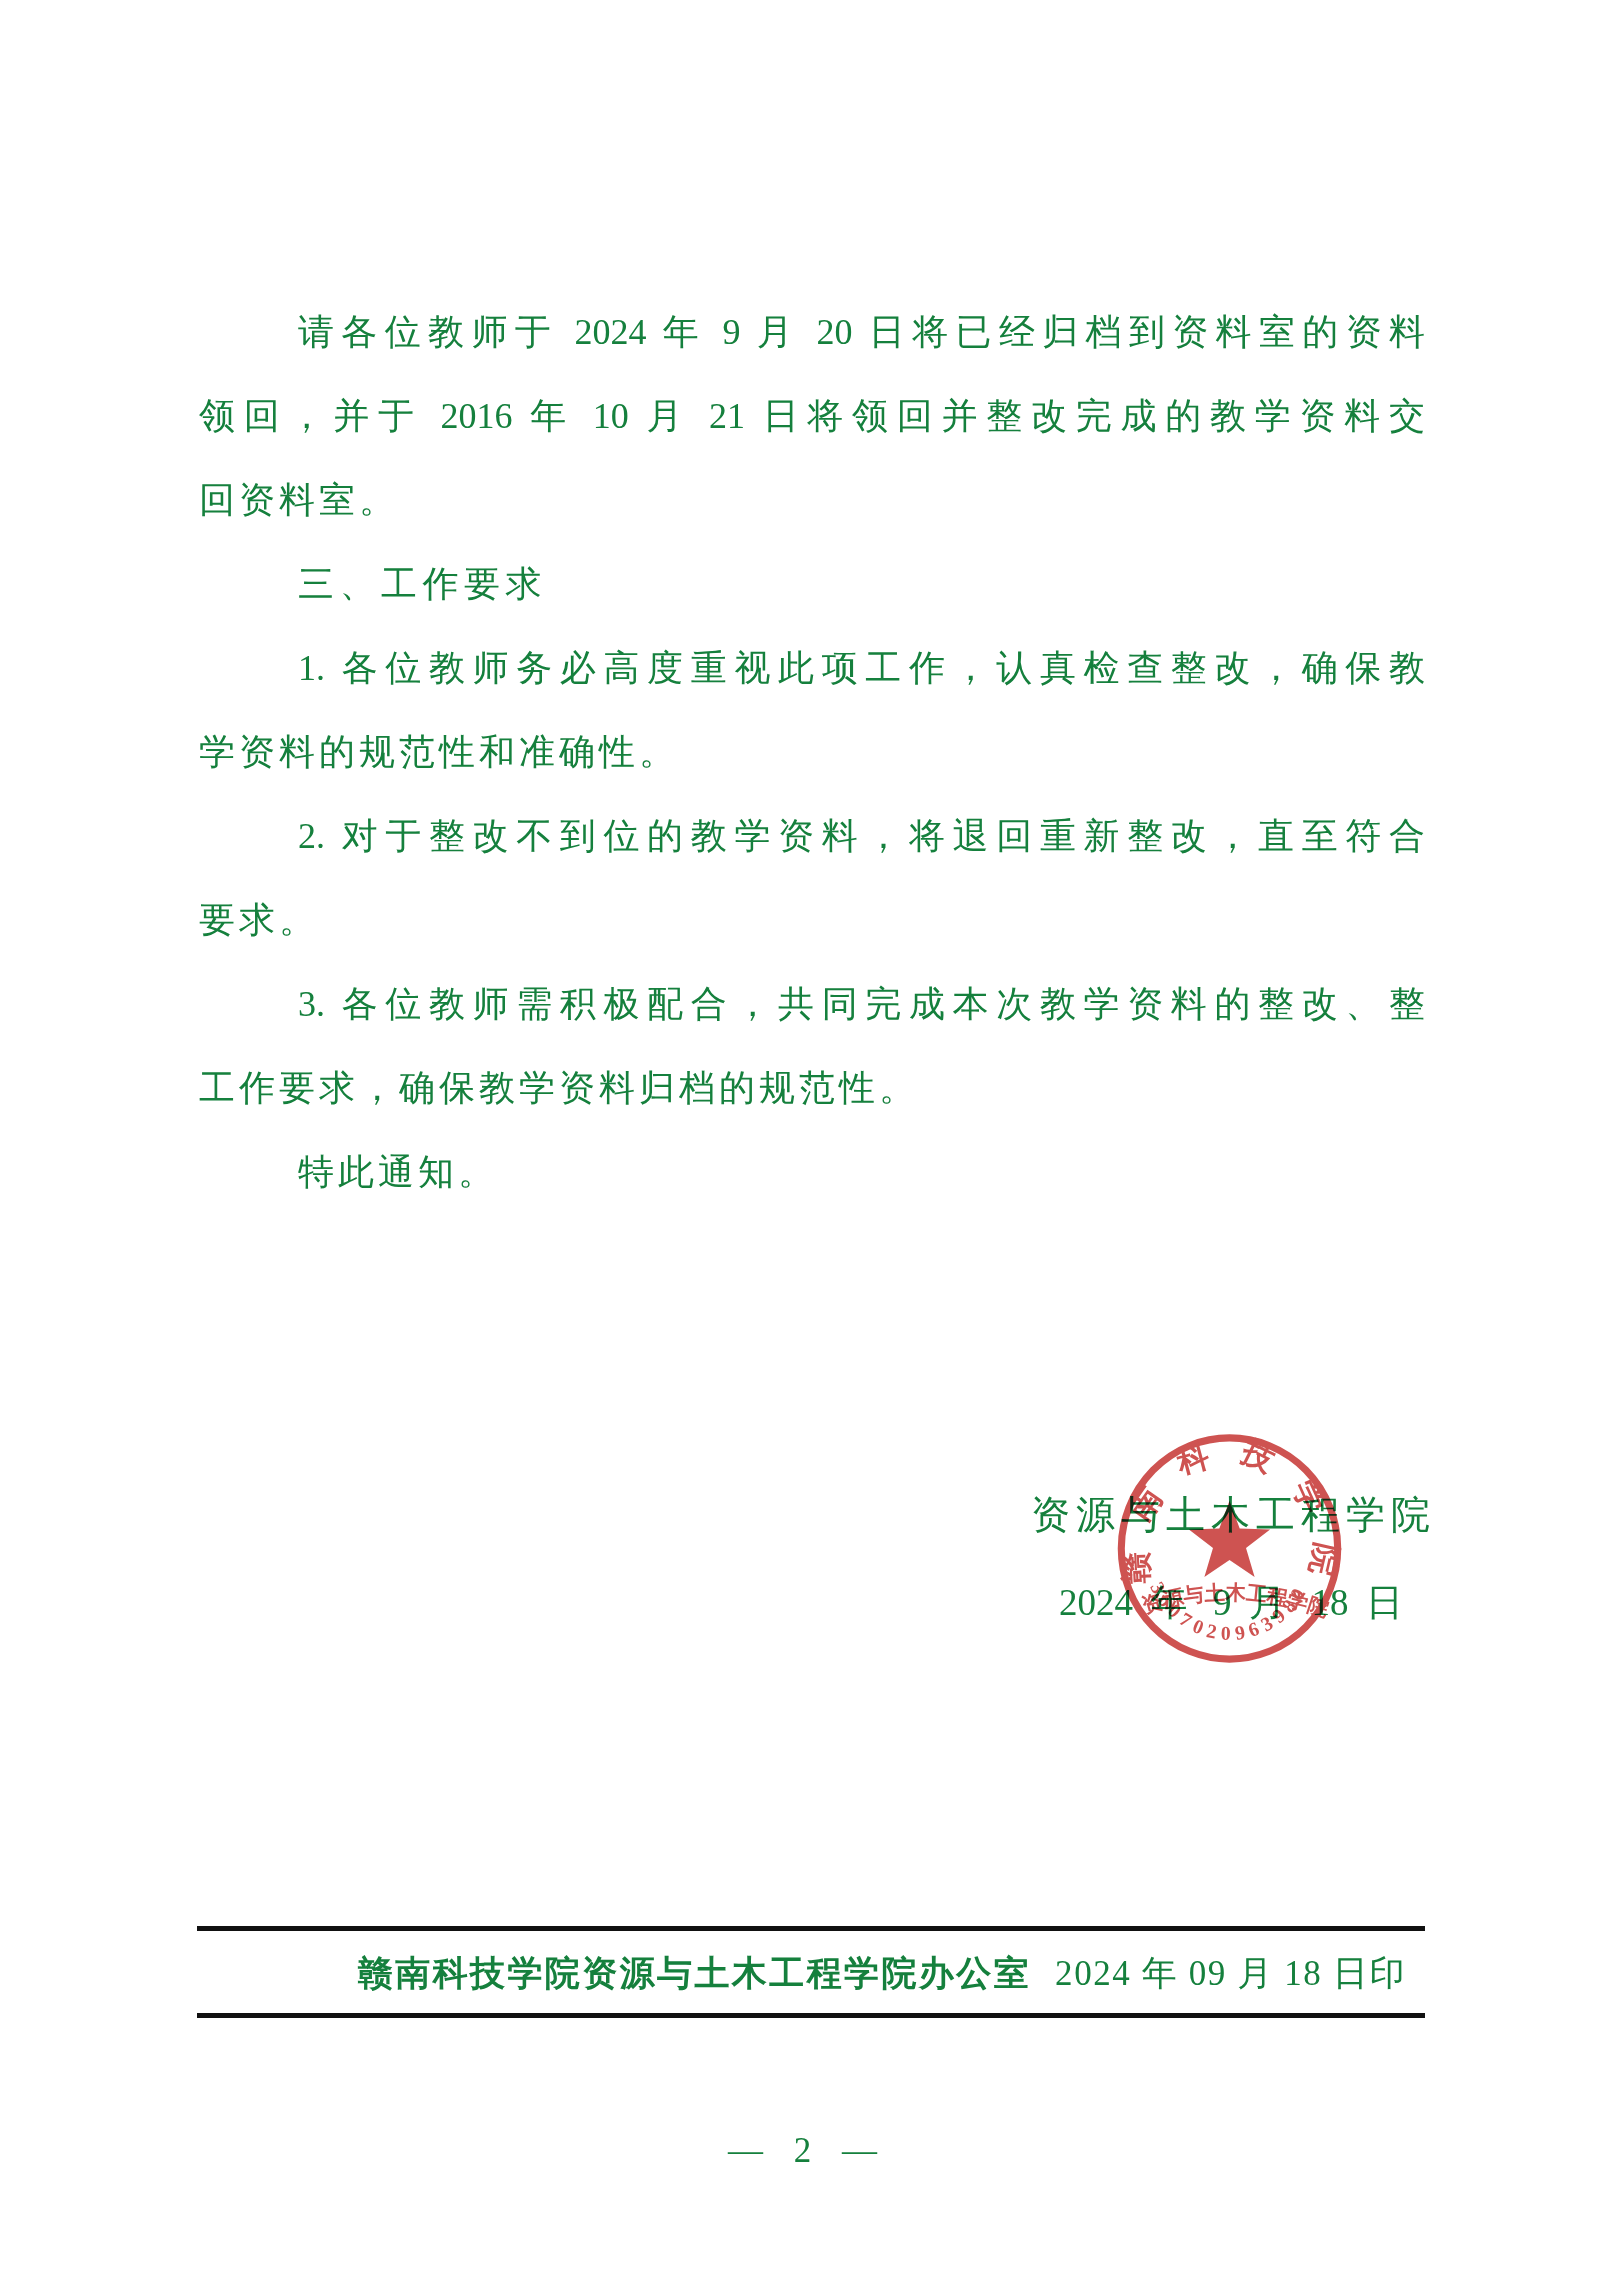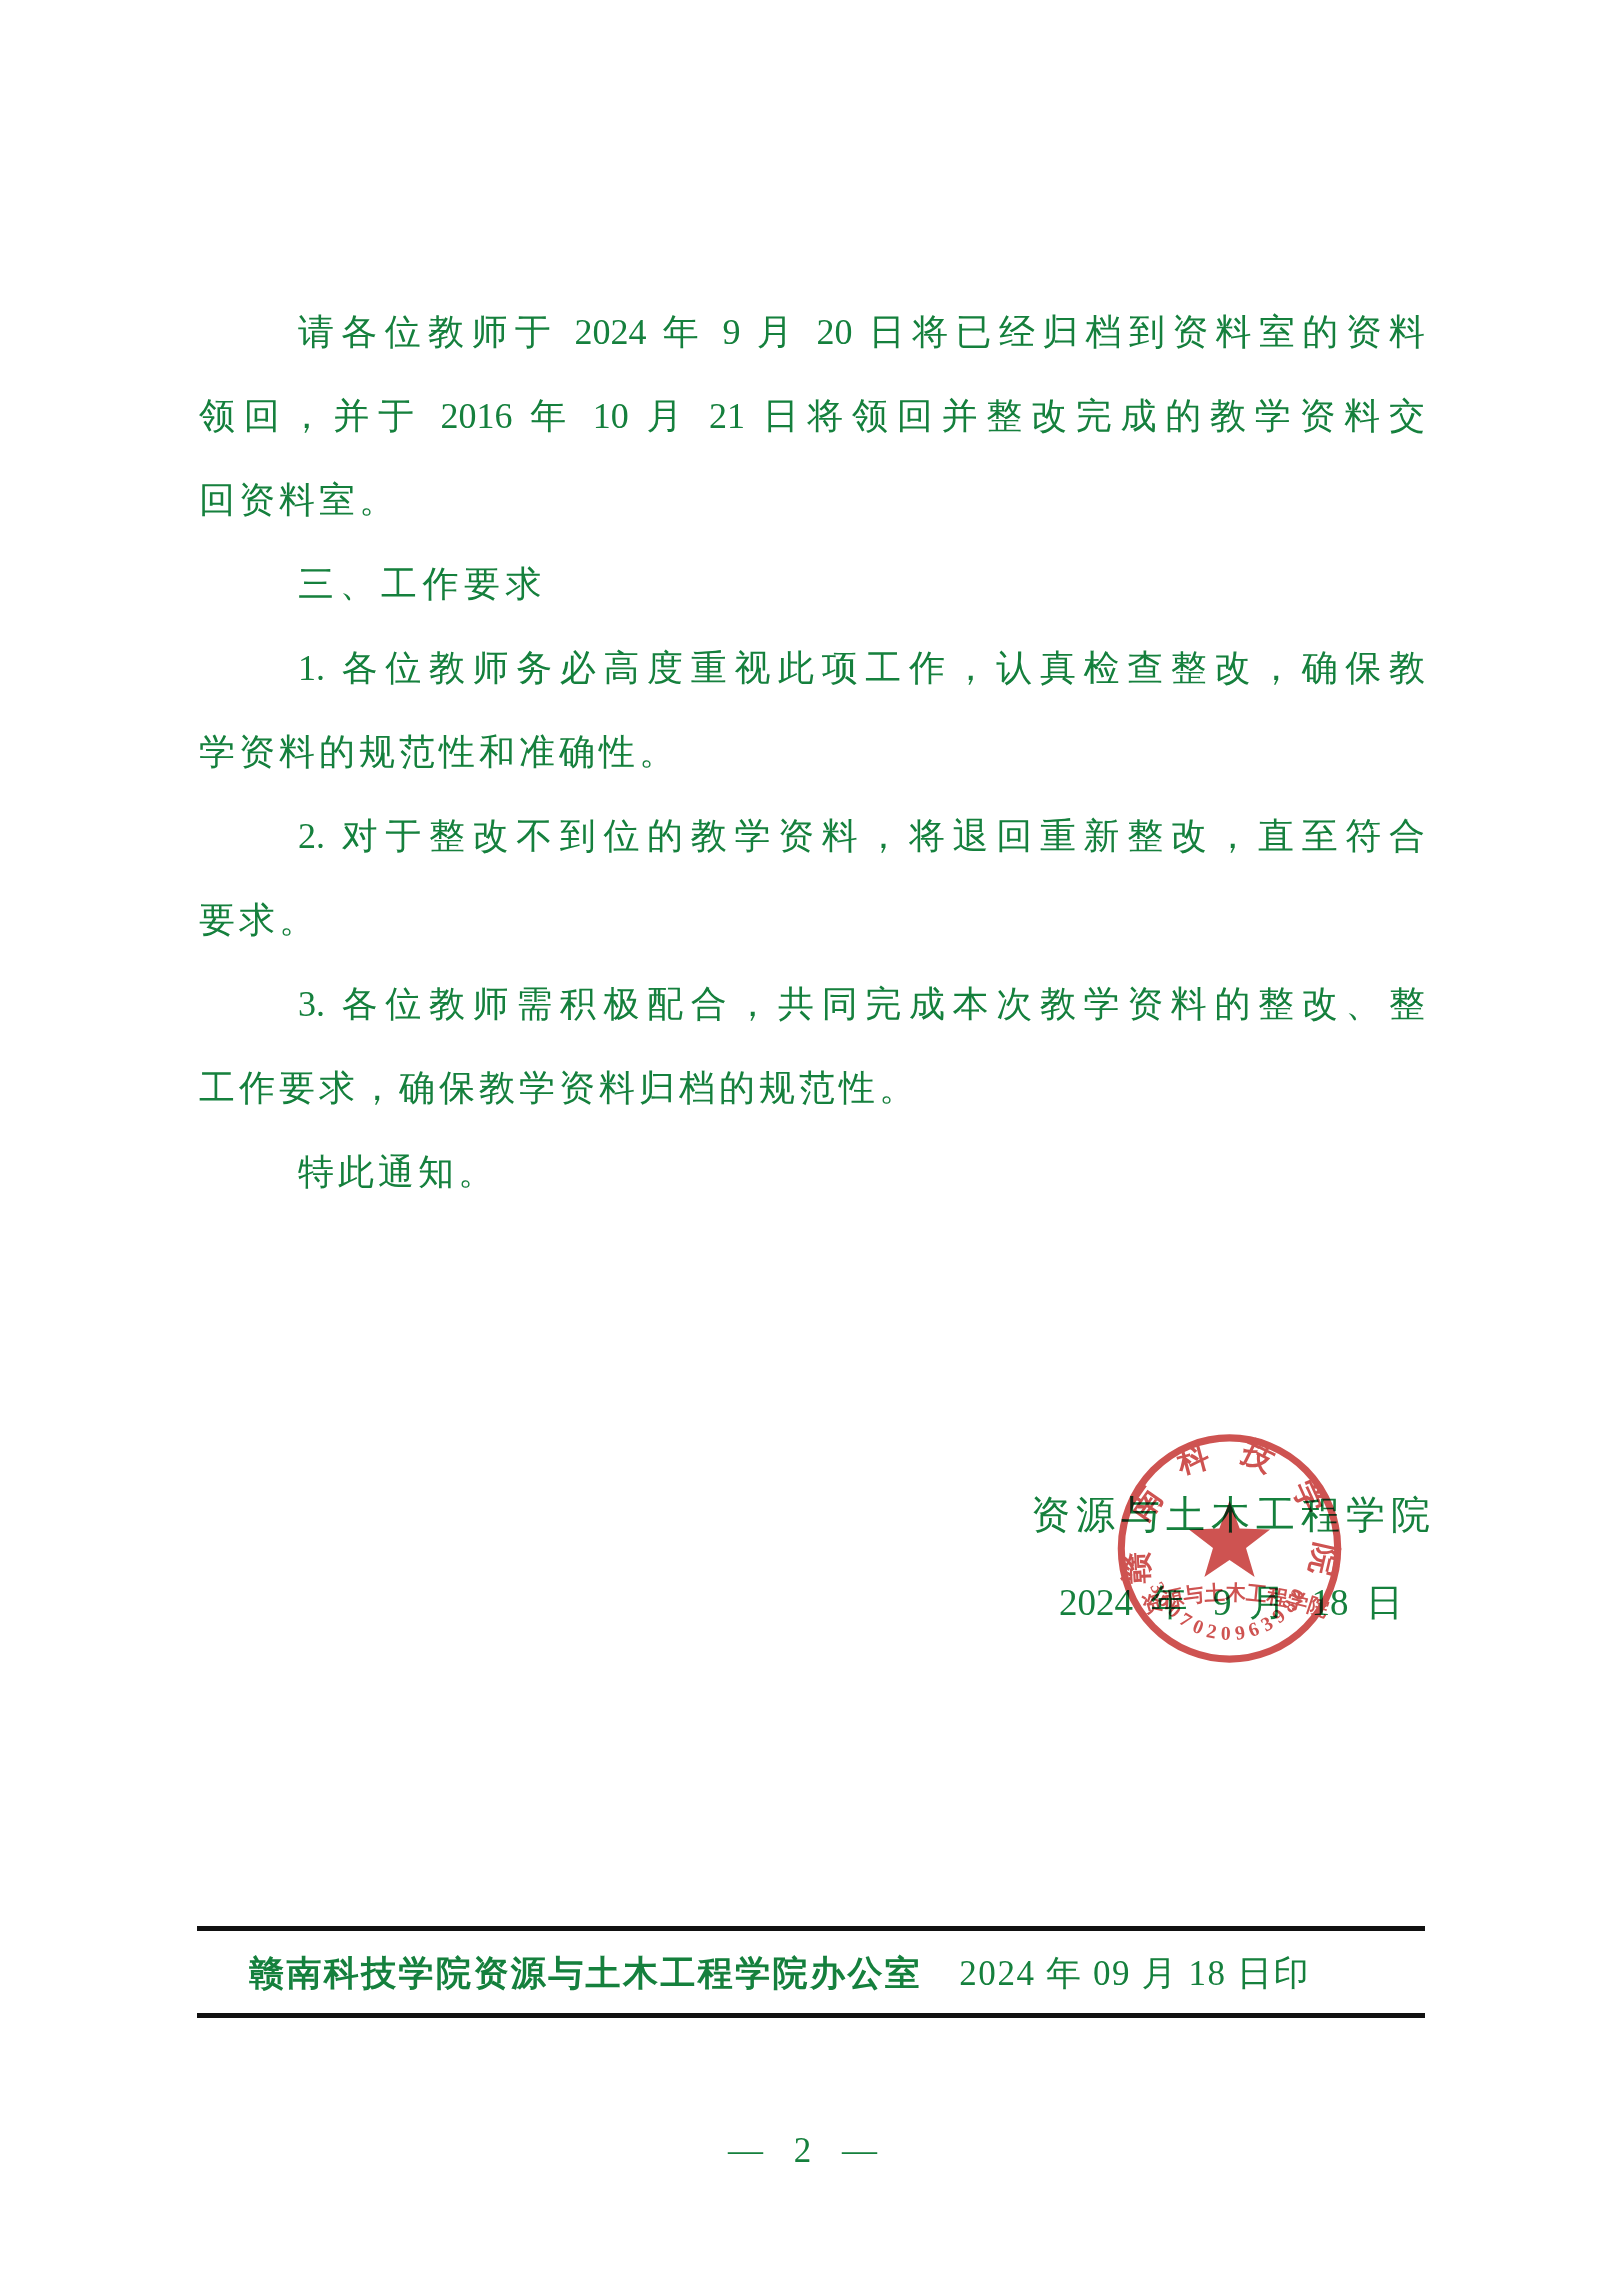--- a/index.html
+++ b/index.html
@@ -87,27 +87,28 @@
     background: #111;
   }
   .rule-top { top: 1926px; }
   .rule-bottom { top: 2013px; }
   .footer-row {
     position: absolute;
     left: 249px;
     top: 1943px;
     width: 1157px;
     display: flex;
-    justify-content: flex-start;
+    justify-content: flex-end;
     align-items: baseline;
     font-size: 35px;
     line-height: 62px;
+    gap: 24px;
   }
   .footer-office { font-weight: bold; letter-spacing: 2.4px; }
-  .footer-date { letter-spacing: 1.6px; margin-left: 37px; }
+  .footer-date { letter-spacing: 1.6px; }
 
   
   .page-number {
     position: absolute;
     left: 0;
     top: 2131px;
     width: 1616px;
     text-align: center;
     font-size: 35px;
     letter-spacing: 11px;

